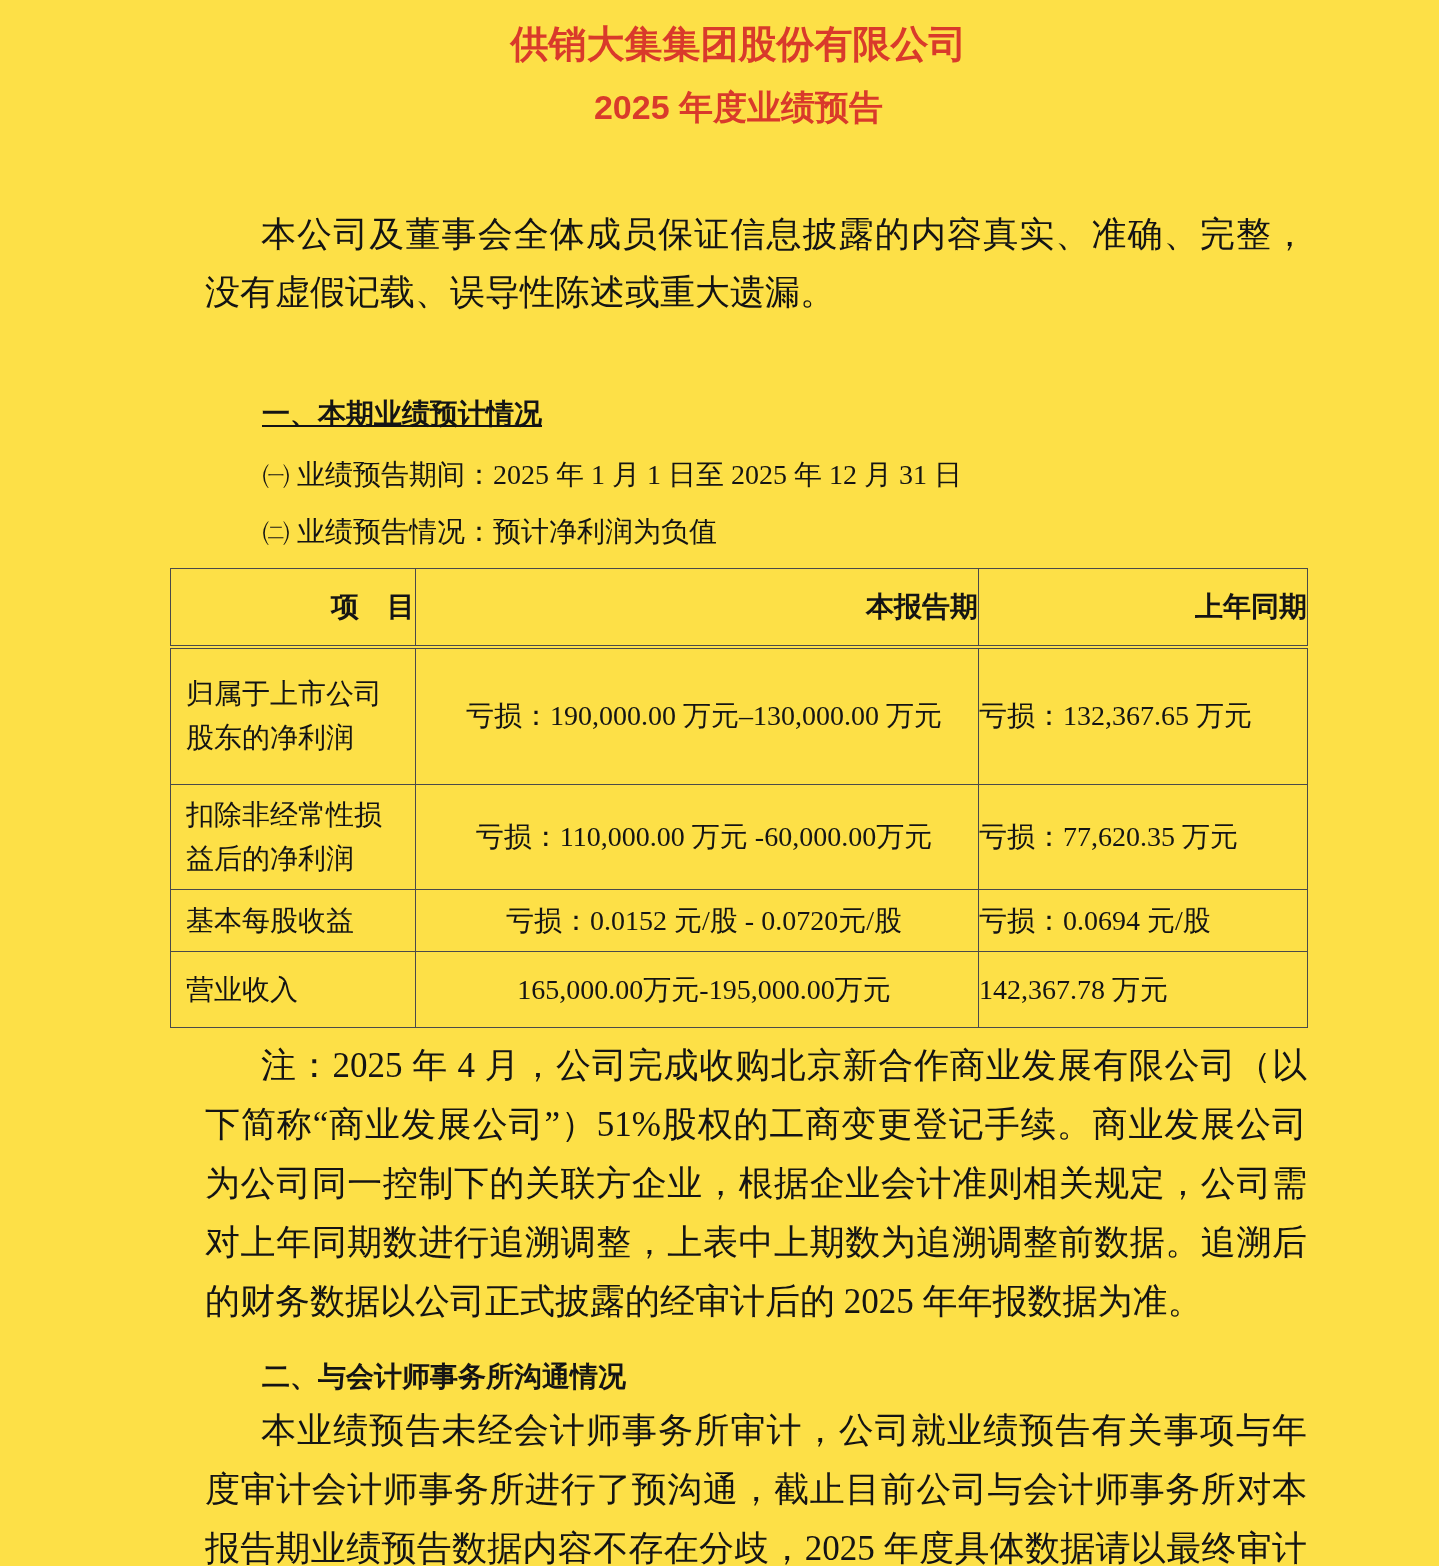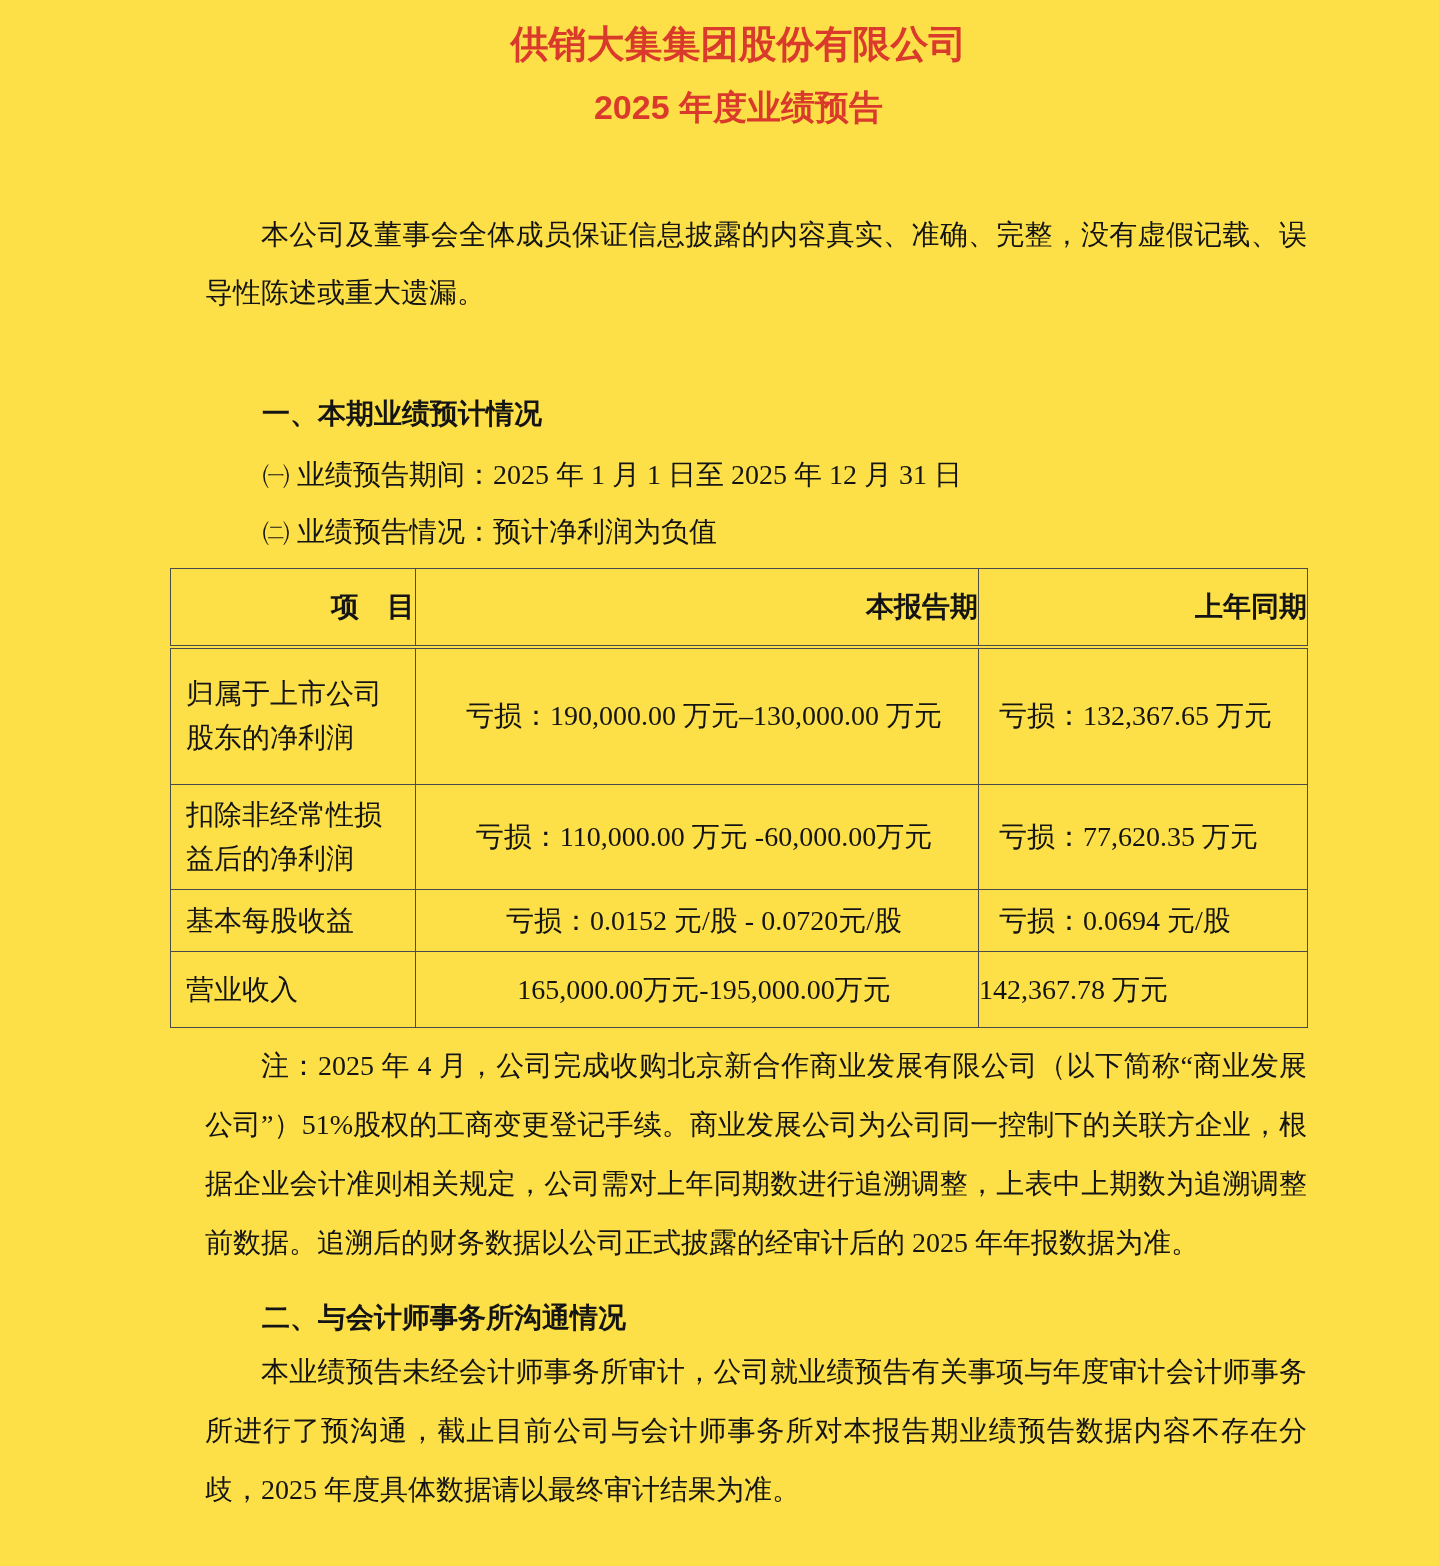--- a/index.html
+++ b/index.html
@@ -30,35 +30,35 @@
   .doc-subtitle {
     text-align: center;
     color: var(--title_color, #d93a2b);
     font-family: "Liberation Sans", "DejaVu Sans", sans-serif;
     font-weight: bold;
     font-size: 34px;
     line-height: 46px;
     margin-top: 16px;
   }
   .para {
-    font-size: 28px;
+    font-size: 35px;
     line-height: 58px;
     text-align: justify;
     text-indent: 56px;
     padding-left: 35px;
   }
   .intro { margin-top: 76px; }
   .s-heading {
     font-family: "Liberation Sans", "DejaVu Sans", sans-serif;
     font-weight: bold;
     font-size: 28px;
     line-height: 40px;
     padding-left: 92px;
   }
-  .s1-heading { margin-top: 72px; margin-bottom: 12px; }
+  .s1-heading { margin-top: 72px; margin-bottom: 12px; text-decoration: underline; }
   .s1-item {
     font-size: 28px;
     line-height: 57px;
     padding-left: 92px;
   }
   table.perf {
     width: 1137px;
     margin-top: 8px;
     border-collapse: collapse;
     table-layout: fixed;
@@ -87,21 +87,21 @@
     text-align: center;
     padding-left: 22px;
     padding-right: 8px;
   }
   table.perf td.pri-cell { padding-right: 6px; }
   table.perf tr.r1 { height: 138px; }
   table.perf tr.r2 { height: 105px; }
   table.perf tr.r3 { height: 62px; }
   table.perf tr.r4 { height: 76px; }
   table.perf tr.r5 { height: 82px; }
-  table.perf tbody tr.prior-left td.pri-cell { text-align: left; padding-left: 20px; }
+  table.perf tbody tr.prior-left td.pri-cell { text-align: left; }
   table.perf tbody tr.prior-center td.pri-cell { }
   .note { margin-top: 8px; line-height: 59px; }
   .s2-heading { margin-top: 26px; margin-bottom: 4px; }
   .s2-para { line-height: 59px; }
 </style>
 </head>
 <body>
 
 <div class="page">
   <div class="content">

